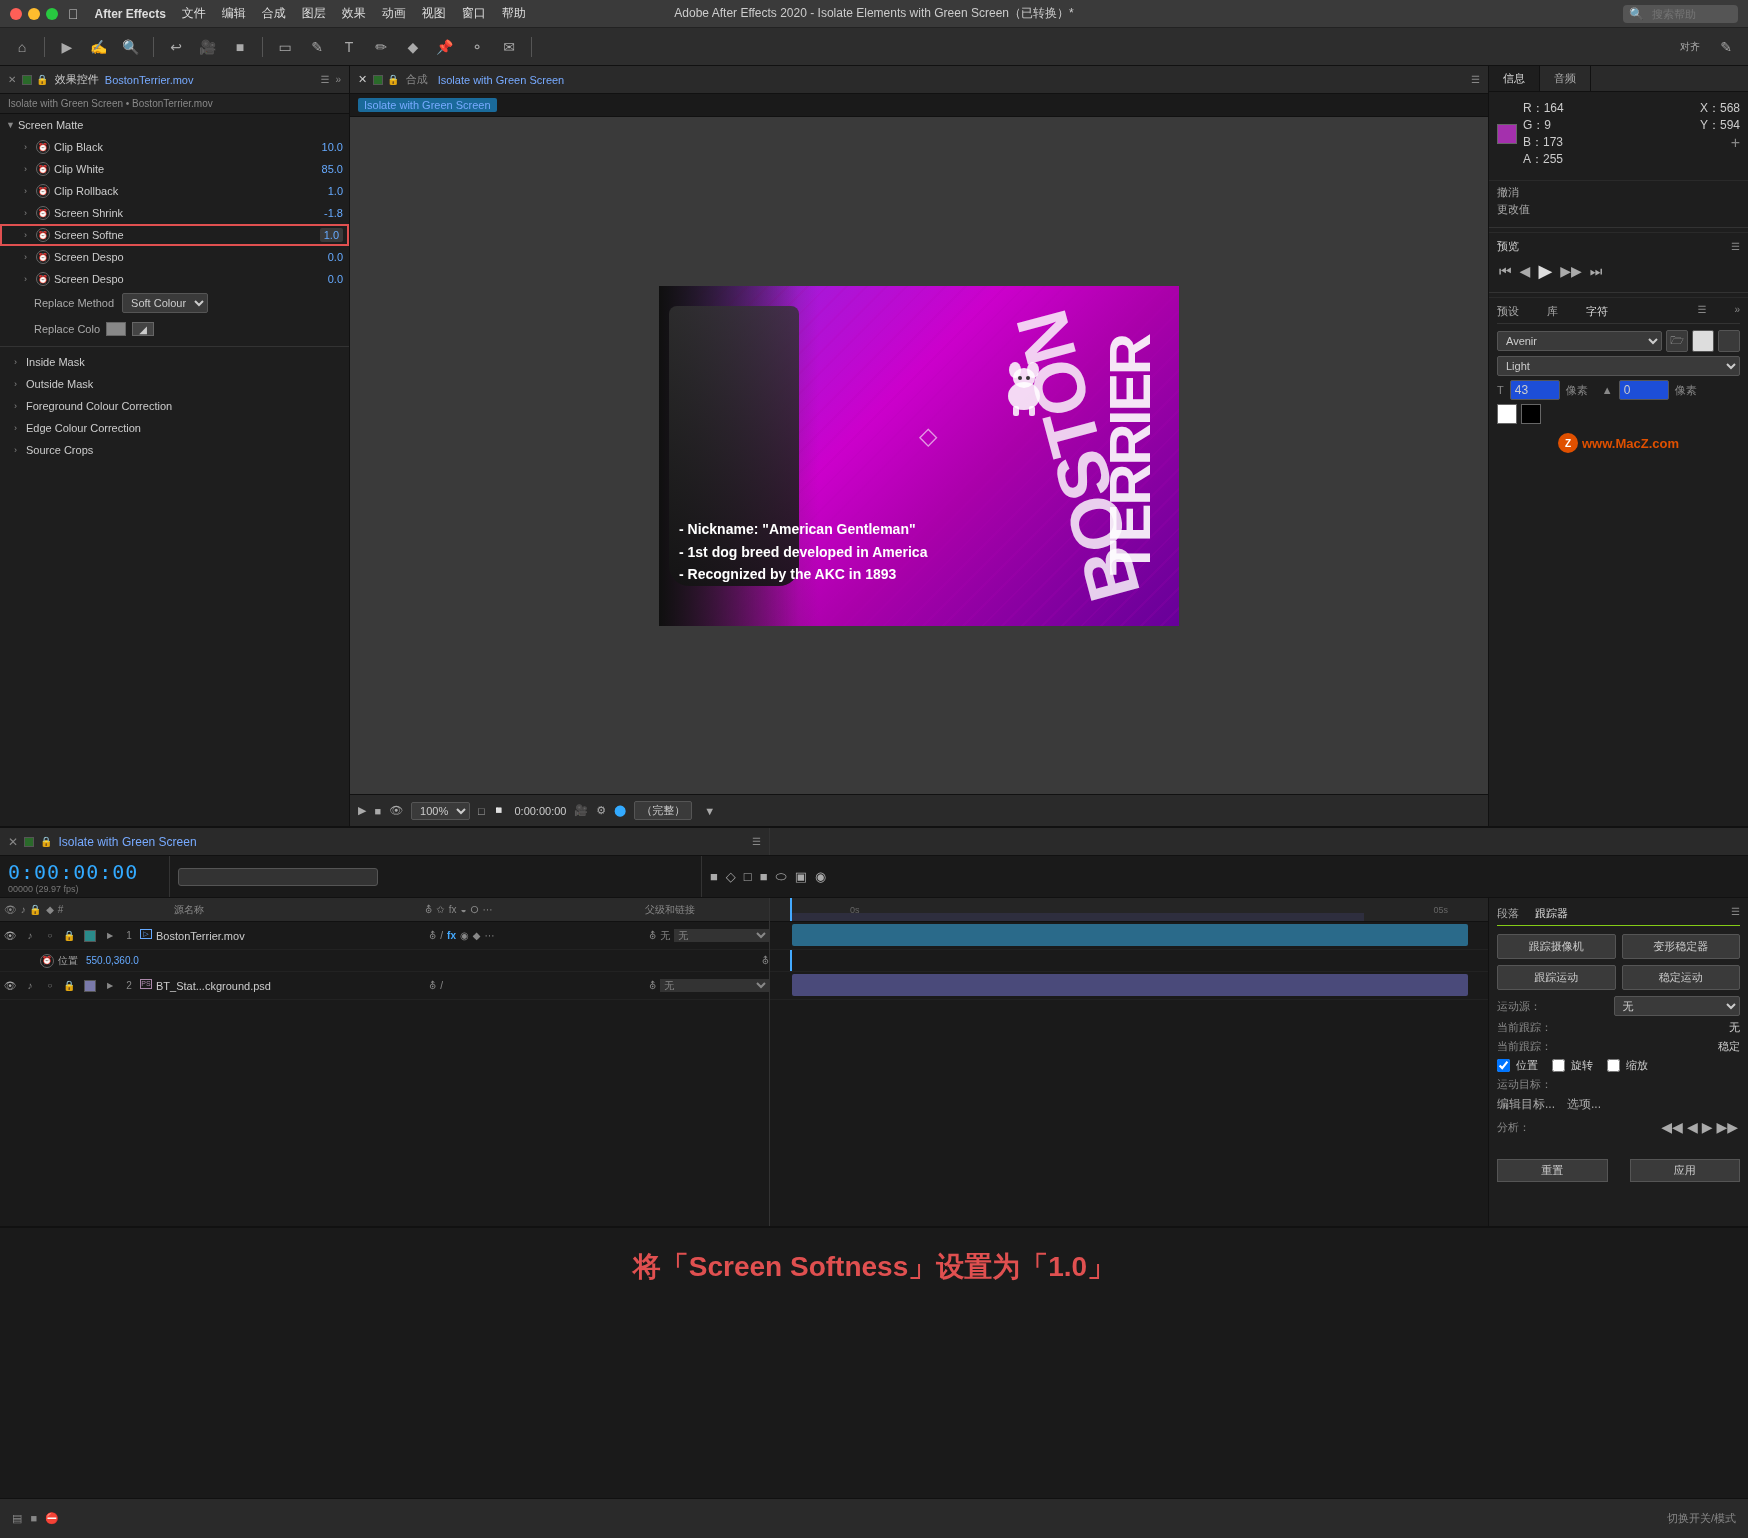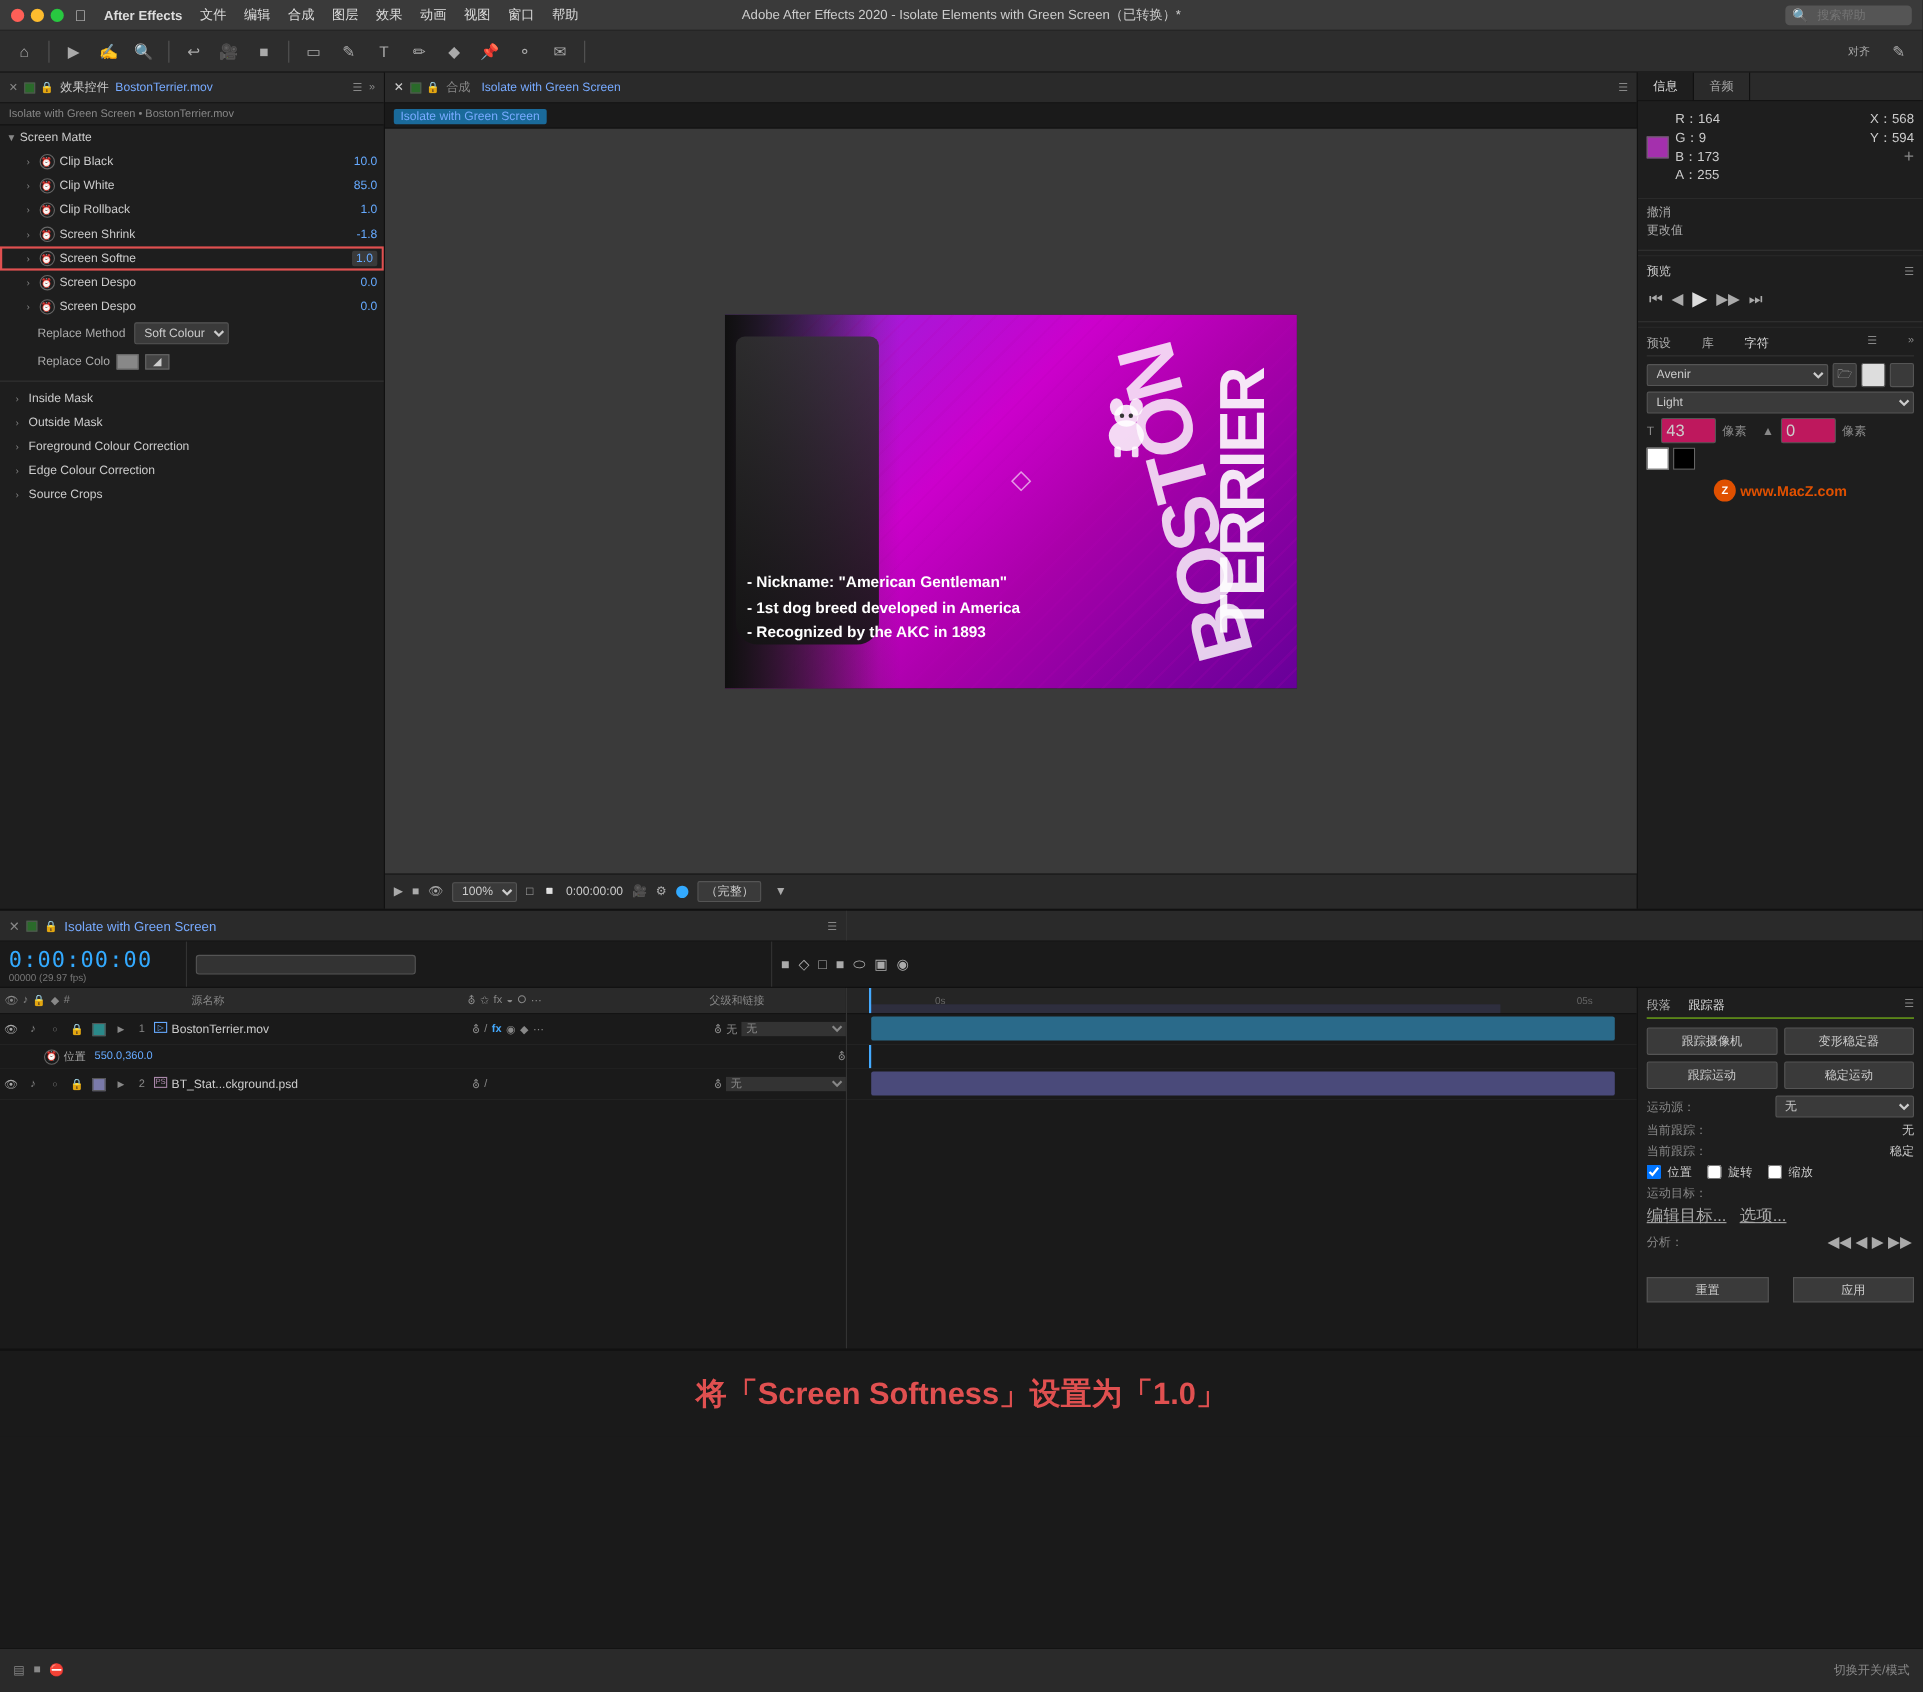--- a/index.html
+++ b/index.html
@@ -474,25 +474,25 @@
     }
     .size-row {
       display: flex;
       align-items: center;
       gap: 6px;
       margin-bottom: 4px;
       font-size: 11px;
     }
     .size-input {
       width: 50px;
-      background: #be185d;
+      background: #1d4ed8;
       border: 1px solid #555;
       color: #ccc;
       padding: 2px 4px;
-      font-size: 15px;
+      font-size: 12px;
       border-radius: 2px;
     }
     .char-colors {
       display: flex;
       gap: 4px;
       margin-bottom: 4px;
     }
     .char-color-swatch {
       width: 20px; height: 20px;
       border: 1px solid #666;
@@ -680,25 +680,24 @@
     .checkbox-row {
       display: flex;
       align-items: center;
       gap: 6px;
       margin-bottom: 4px;
       font-size: 11px;
     }
     .checkbox-row input { cursor: pointer; }
     .tracker-action-link {
       color: #aaa;
-      font-size: 15px;
+      font-size: 12px;
       cursor: pointer;
       display: block;
       margin-bottom: 2px;
-      text-decoration: underline;
     }
 
     .tracker-apply-row {
       display: flex;
       gap: 22px;
       margin-top: 24px;
       align-items: flex-end;
     }
     .tracker-apply-btn {
       flex: 1;

